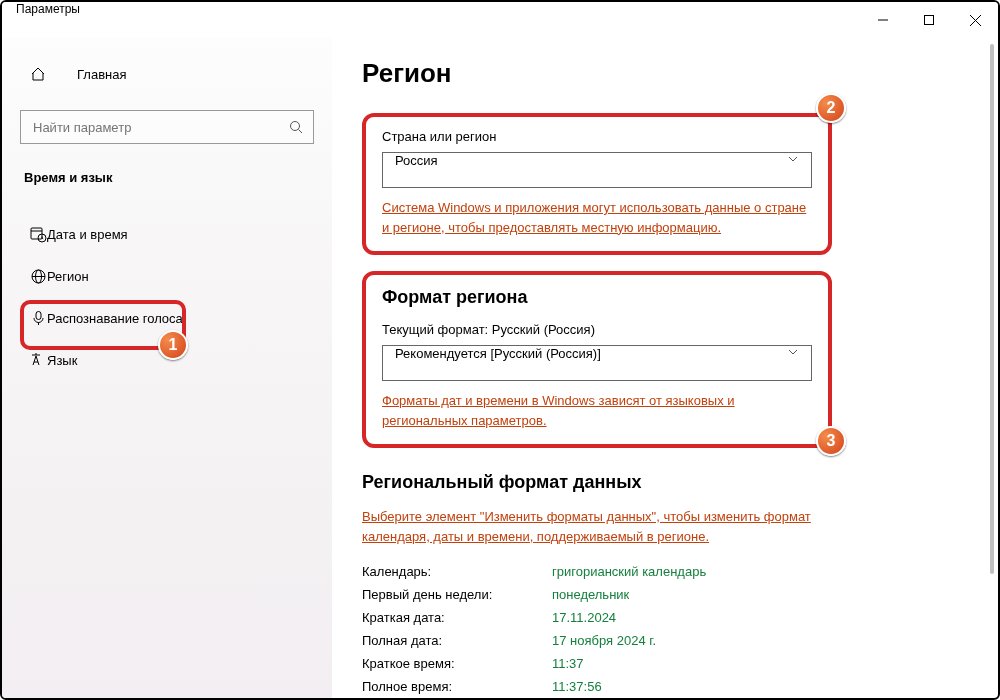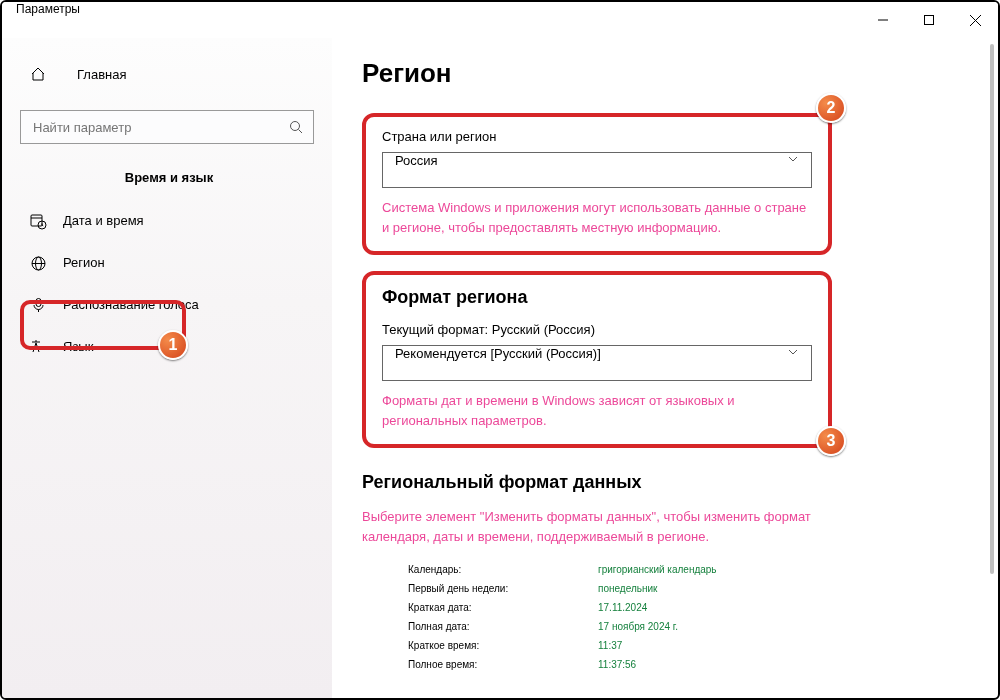--- a/index.html
+++ b/index.html
@@ -54,56 +54,55 @@
   .search input {
     border: none; outline: none; background: transparent;
     font-size: 13px; color: #b91c1c; flex: 1;
     font-family: inherit;
   }
   .category {
     margin-top: 26px;
     font-weight: 600;
     font-size: 13px;
     padding-left: 4px;
-    text-align: center;
   }
   .nav { margin-top: 28px; }
   .nav-item {
-    display: flex; align-items: flex-start; gap: 16px;
+    display: flex; align-items: center; 
     height: 42px; padding-left: 10px;
     font-size: 13px; color: #000;
   }
   .main {
     flex: 1;
     padding: 20px 40px 0 30px;
     overflow-y: auto;
     position: relative;
   }
   h1 { font-size: 26px; font-weight: 600; margin: 0 0 24px 0; }
   h2 { font-size: 18px; font-weight: 600; margin: 0 0 14px 0; }
   .label { font-size: 13px; color: #000; margin-bottom: 8px; }
-  .desc { font-size: 13px; color: #ec4899; line-height: 1.5; }
+  .desc { font-size: 13px; color: #c2410c; line-height: 1.5; text-decoration: underline; }
   .dropdown {
     display: flex; align-items: flex-start; justify-content: space-between;
     height: 36px;
     border: 1px solid #666;
     padding: 0 12px;
     font-size: 13px;
     background: #fff;
     margin-bottom: 10px;
   }
   .section-box {
     border: 4px solid #d62628;
     border-radius: 12px;
     padding: 12px 16px 14px 16px;
     margin-bottom: 16px;
     position: relative;
   }
   .table { margin-top: 14px; }
-  .row { display: flex; padding: 4px 0; font-size: 10px; margin-left: 46px; }
+  .row { display: flex; padding: 4px 0; font-size: 13px; }
   .row .k { width: 190px; color: #000; }
   .row .v { color: #15803d; }
   .badge {
     position: absolute;
     width: 30px; height: 30px;
     border-radius: 50%;
     background: radial-gradient(circle at 30% 30%, #f48b4a, #d4431b);
     border: 2px solid #fff;
     box-shadow: 0 1px 2px rgba(0,0,0,0.5);
     color: #fff;

